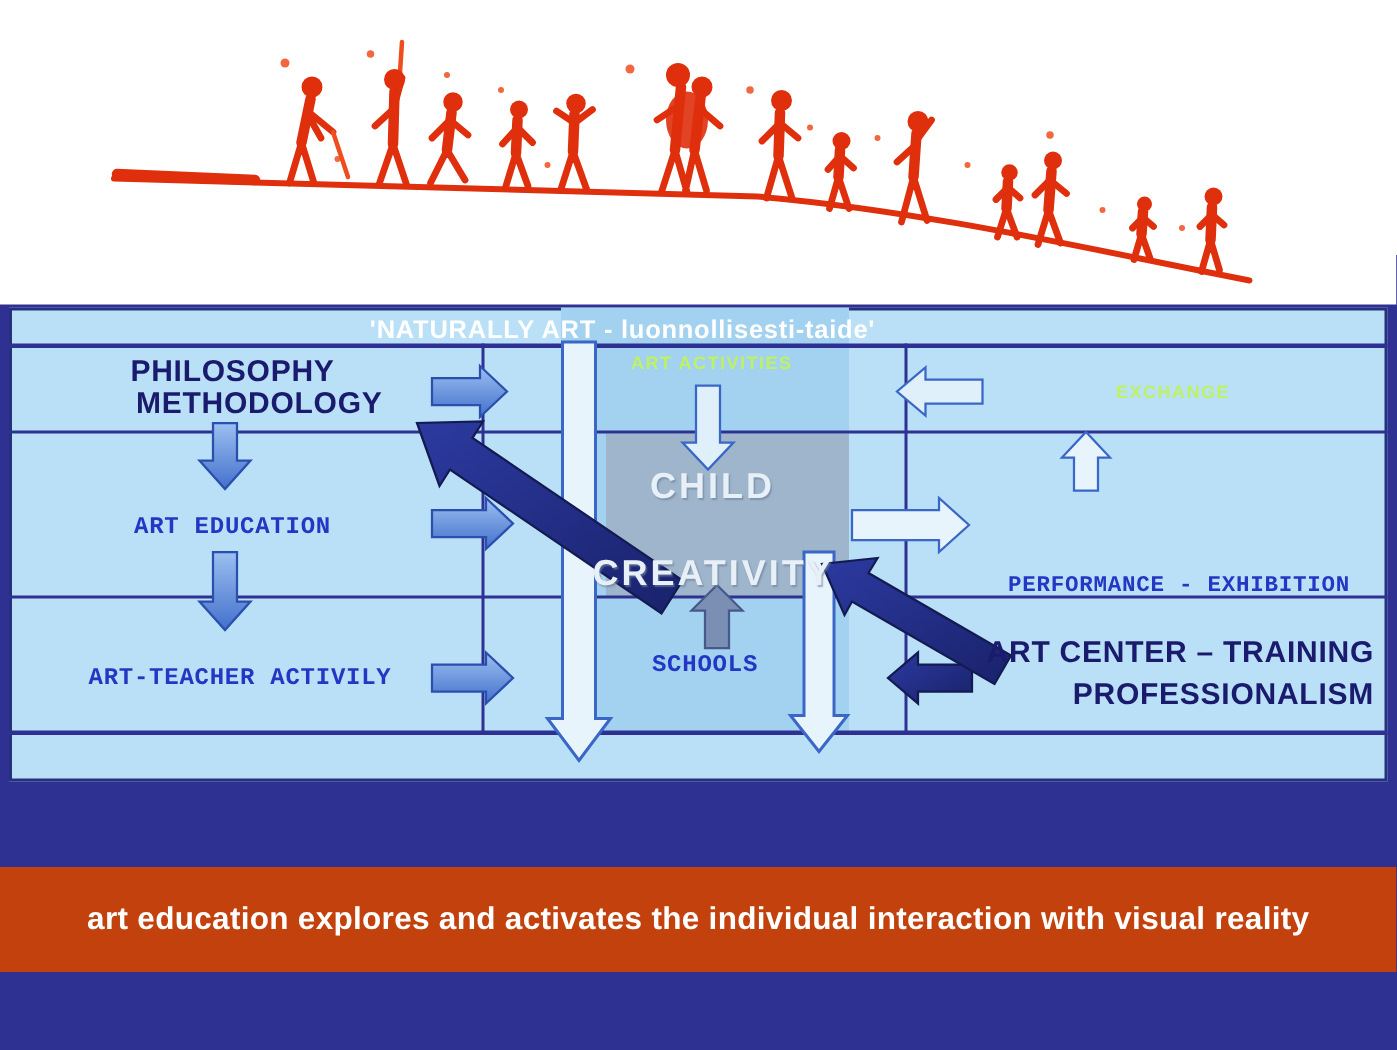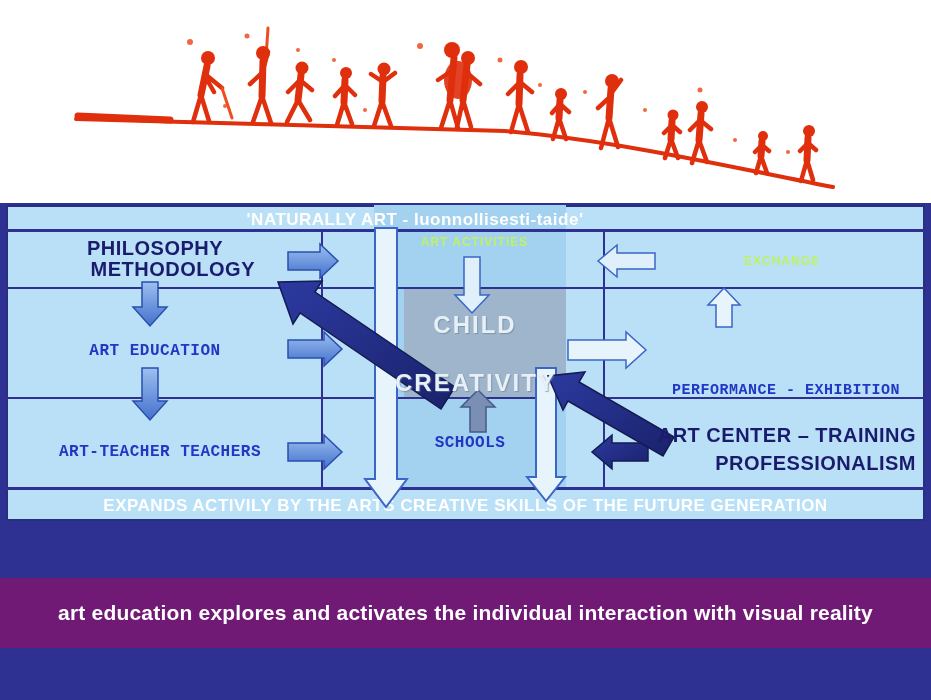--- a/index.html
+++ b/index.html
@@ -20,21 +20,21 @@
   svg.arrows { position:absolute; left:0; top:203px; width:931px; height:322px; z-index:5; pointer-events:none; }
 
   .lbl { position:absolute; z-index:6; font-weight:bold; text-align:center; white-space:nowrap; }
   .t-navy { color:#1b1b6e; font-size:20px; letter-spacing:0.5px; }
   .t-blue { color:#2336c4; font-size:16px; letter-spacing:0.5px;font-family:Liberation Mono, monospace; }
   .t-pale { color:#bef264; font-size:12px; letter-spacing:1px; }
   .t-child { color:#e7eff7; font-size:24px; letter-spacing:2px; text-shadow:1px 1px 1px rgba(110,130,155,0.65); }
   .t-left { text-align:right; }
   .t-small { font-size:15px; }
 
-  .caption-band { position:absolute; left:0; top:578px; width:931px; height:70px; background:#701a75; z-index:2;
+  .caption-band { position:absolute; left:0; top:578px; width:931px; height:70px; background:#c2410c; z-index:2;
                   display:flex; align-items:center; justify-content:center; }
   .caption-text { color:#ffffff; font-weight:bold; font-size:21px; letter-spacing:0.2px; white-space:nowrap; }
 </style>
 </head>
 <body>
 
 <div class="slide">
 
   <div class="top-area">
     <svg width="931" height="203" viewBox="0 0 931 203">
@@ -86,21 +86,20 @@
   <div class="childbox"></div>
 
   <div class="hline" style="top:229px; left:6px; width:919px; height:3px;"></div>
   <div class="hline" style="top:287px; left:6px; width:919px; height:2px;"></div>
   <div class="hline" style="top:397px; left:6px; width:919px; height:2px;"></div>
   <div class="hline" style="top:487px; left:6px; width:919px; height:3px;"></div>
   <div class="vline" style="left:321px; top:229px; width:2px; height:261px;"></div>
   <div class="vline" style="left:603px; top:229px; width:2px; height:261px;"></div>
 
   <div class="bartext" style="left:58px; top:210px; width:714px;">'NATURALLY ART - luonnollisesti-taide'</div>
-  <div class="bartext" style="left:6px; top:496px; width:919px;">EXPANDS ACTIVILY BY THE ARTS CREATIVE SKILLS OF THE FUTURE GENERATION</div>
 
   <svg class="arrows" viewBox="0 203 931 322">
     <defs>
       <linearGradient id="gb" x1="0" y1="0" x2="0" y2="1">
         <stop offset="0" stop-color="#9cc0f0"></stop>
           <stop offset="1" stop-color="#4470cc"></stop>
       </linearGradient>
       <linearGradient id="gn" x1="0" y1="0" x2="1" y2="1">
         <stop offset="0" stop-color="#2c3aa0"></stop>
           <stop offset="1" stop-color="#19226b"></stop>
@@ -124,21 +123,21 @@
     <polygon points="568,340 626,340 626,332 646,350 626,368 626,360 568,360" fill="#e8f4fc" stroke="#3a66c8" stroke-width="1.5"></polygon>
 
     <polygon points="648,443 612,443 612,435 592,452 612,469 612,461 648,461" fill="url(#gn)" stroke="#131b52" stroke-width="1.5"></polygon>
     <polygon points="674,437 579,382 585,372 548,376 563,410 568,401 663,456" fill="url(#gn)" stroke="#131b52" stroke-width="1.5"></polygon>
     <polygon points="455,387 315,292 322,281 278,282 293,324 300,313 441,409" fill="url(#gn)" stroke="#131b52" stroke-width="1.5"></polygon>
   </svg>
 
   <div class="lbl t-navy" style="left:55px; top:237px; width:200px;">PHILOSOPHY</div>
   <div class="lbl t-navy" style="left:55px; top:258px; width:200px;text-align:right;">METHODOLOGY</div>
   <div class="lbl t-blue" style="left:55px; top:342px; width:200px;">ART EDUCATION</div>
-  <div class="lbl t-blue" style="left:40px; top:443px; width:240px;">ART-TEACHER TEACHERS</div>
+  <div class="lbl t-blue" style="left:40px; top:443px; width:240px;">ART-TEACHER ACTIVILY</div>
 
   <div class="lbl t-pale" style="left:382px; top:235px; width:185px;">ART ACTIVITIES</div>
   <div class="lbl t-child" style="left:395px; top:311px; width:160px;">CHILD</div>
   <div class="lbl t-blue" style="left:390px; top:434px; width:160px;">SCHOOLS</div>
   <div class="lbl t-child" style="left:395px; top:369px; width:160px;">CREATIVITY</div>
 
   <div class="lbl t-pale t-left" style="left:660px; top:254px; width:160px;">EXCHANGE</div>
   <div class="lbl t-blue t-small" style="left:648px; top:342px; width:276px;margin-top:40px;">PERFORMANCE - EXHIBITION</div>
   <div class="lbl t-navy t-left" style="left:654px; top:424px; width:262px;">ART CENTER – TRAINING</div>
   <div class="lbl t-navy t-left" style="left:654px; top:452px; width:262px;">PROFESSIONALISM</div>

